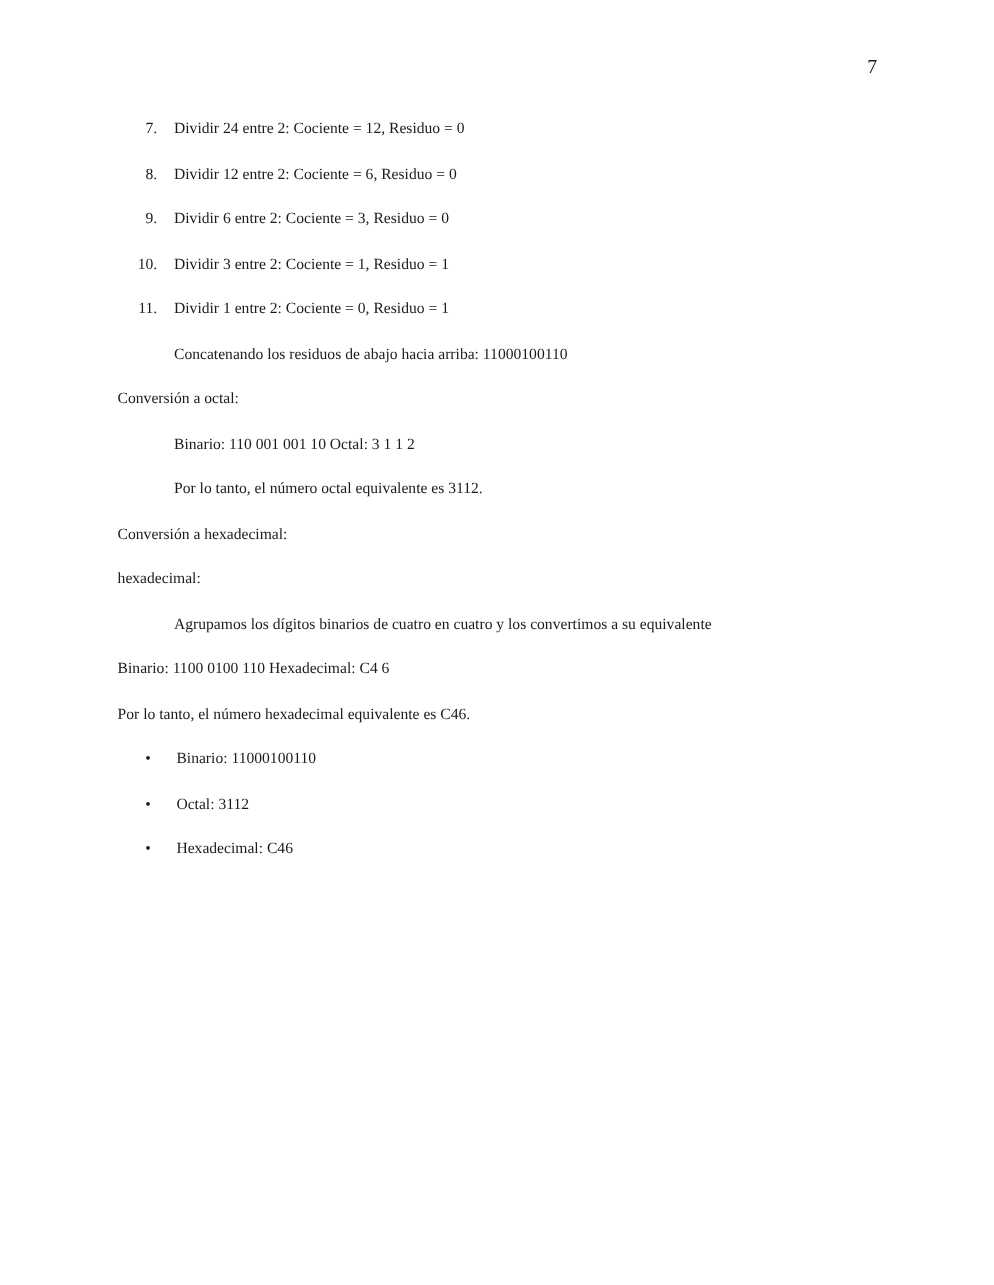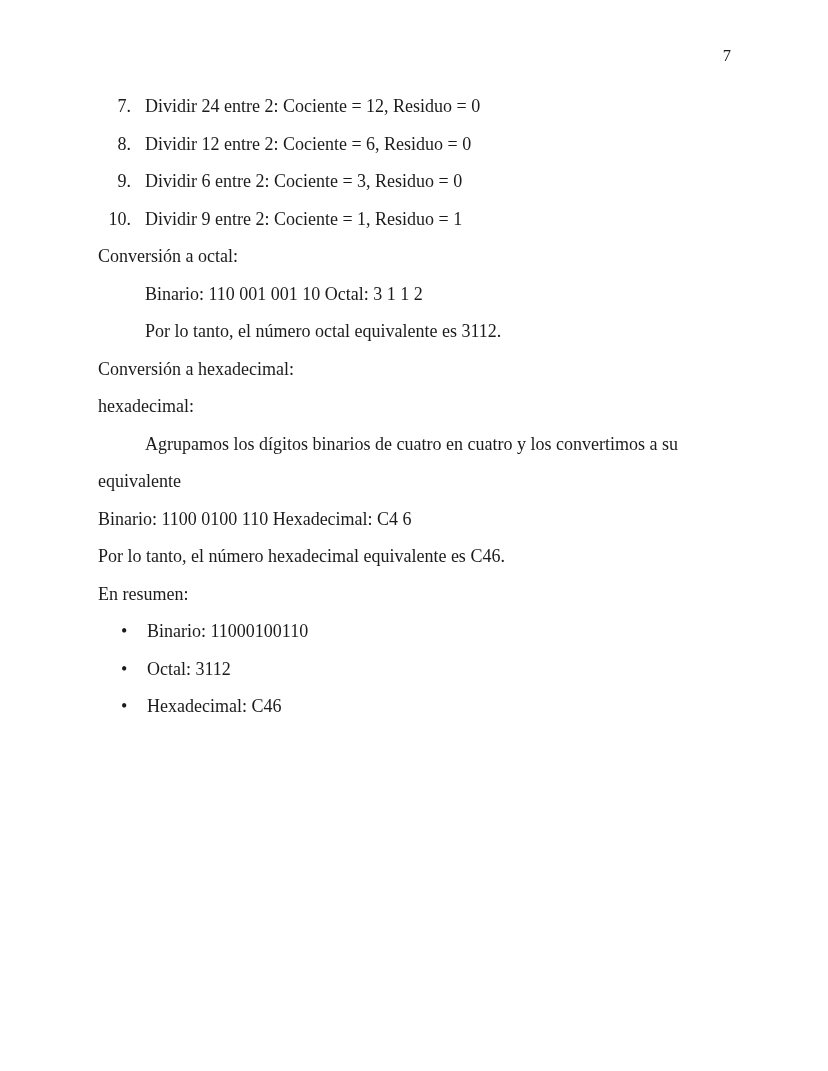--- a/index.html
+++ b/index.html
@@ -23,21 +23,21 @@
     width: 633px;
     text-align: right;
     font-size: 16.5px;
     line-height: 19px;
   }
   .body-text {
     position: absolute;
     top: 88px;
     left: 98px;
     width: 633px;
-    font-size: 18px;
+    font-size: 13px;
     line-height: 37.5px;
   }
   .para {
     text-indent: 0;
   }
   .para.indent {
     text-indent: 47px;
   }
   .para.heading {
     font-weight: normal;
@@ -71,42 +71,43 @@
   <div class="page-number">7</div>
 
   <div class="body-text">
 
     <div class="num-item"><span class="num">7.</span><span class="txt">Dividir 24 entre 2: Cociente = 12, Residuo = 0</span></div>
 
     <div class="num-item"><span class="num">8.</span><span class="txt">Dividir 12 entre 2: Cociente = 6, Residuo = 0</span></div>
 
     <div class="num-item"><span class="num">9.</span><span class="txt">Dividir 6 entre 2: Cociente = 3, Residuo = 0</span></div>
 
-    <div class="num-item"><span class="num">10.</span><span class="txt">Dividir 9 entre 2: Cociente = 1, Residuo = 1</span></div>
+    <div class="num-item"><span class="num">10.</span><span class="txt">Dividir 3 entre 2: Cociente = 1, Residuo = 1</span></div>
 
+    <div class="num-item"><span class="num">11.</span><span class="txt">Dividir 1 entre 2: Cociente = 0, Residuo = 1</span></div>
 
+    <div class="para indent">Concatenando los residuos de abajo hacia arriba: 11000100110</div>
 
     <div class="para heading">Conversión a octal:</div>
 
 
     <div class="para indent">Binario: 110 001 001 10 Octal: 3 1 1 2</div>
 
     <div class="para indent">Por lo tanto, el número octal equivalente es 3112.</div>
 
     <div class="para heading">Conversión a hexadecimal:</div>
 
     <div class="para">hexadecimal:</div>
 
     <div class="para indent">Agrupamos los dígitos binarios de cuatro en cuatro y los convertimos a su equivalente</div>
 
     <div class="para">Binario: 1100 0100 110 Hexadecimal: C4 6</div>
 
     <div class="para">Por lo tanto, el número hexadecimal equivalente es C46.</div>
 
-    <div class="para">En resumen:</div>
 
     <div class="bullet-item"><span class="bullet">•</span><span>Binario: 11000100110</span></div>
 
     <div class="bullet-item"><span class="bullet">•</span><span>Octal: 3112</span></div>
 
     <div class="bullet-item"><span class="bullet">•</span><span>Hexadecimal: C46</span></div>
 
   </div>
 </div>
 

